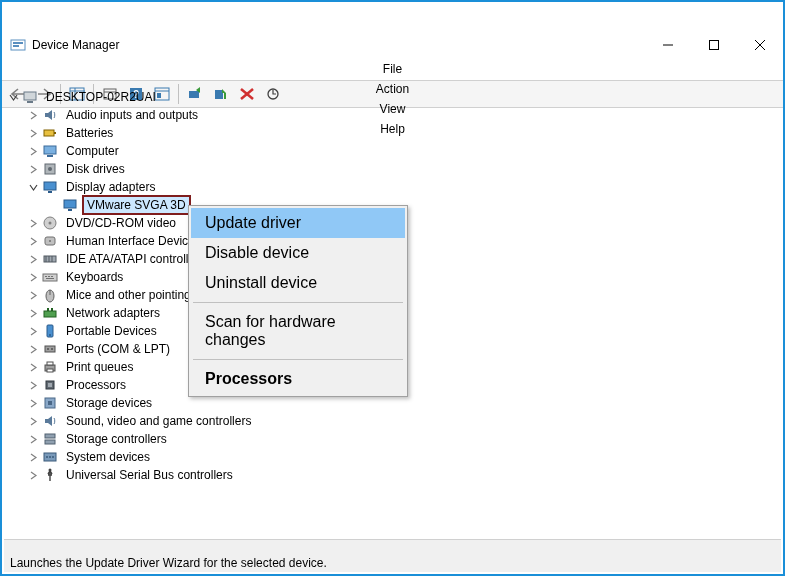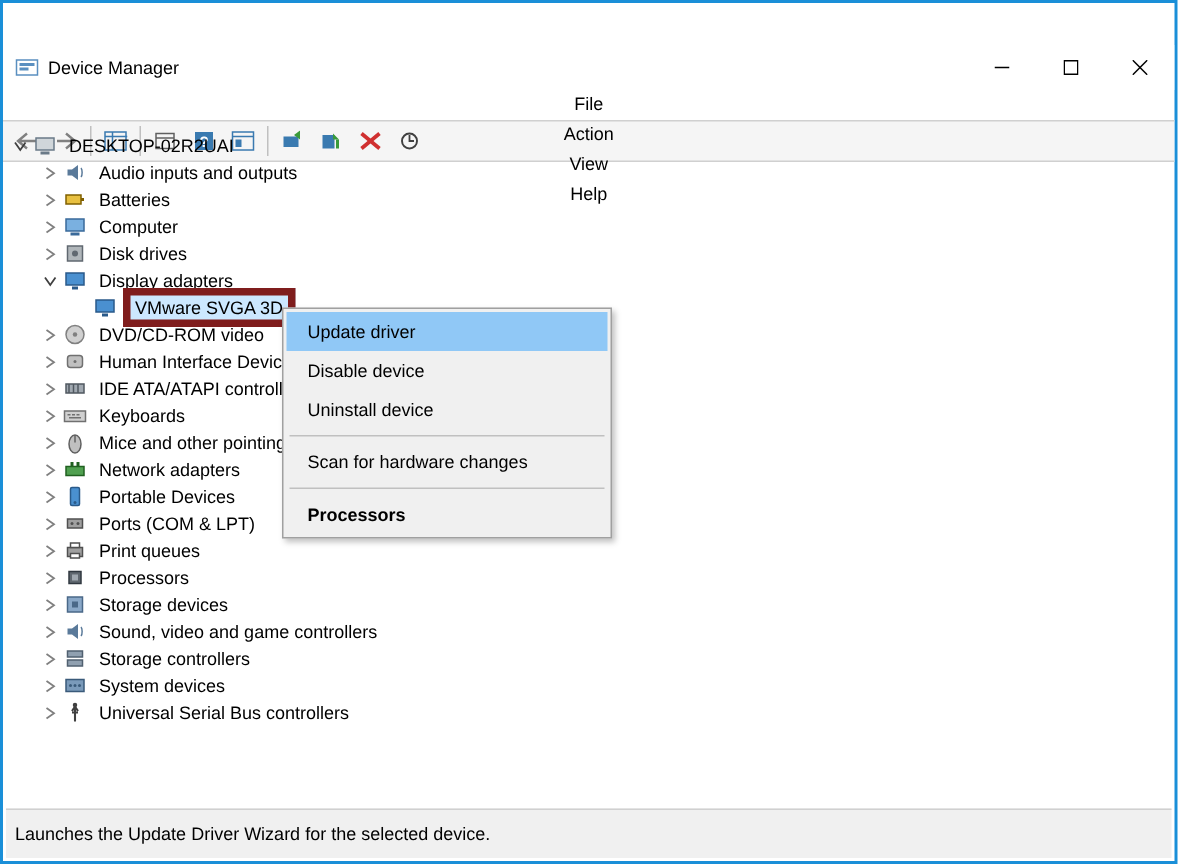--- a/index.html
+++ b/index.html
@@ -80,43 +80,43 @@
     display:flex; align-items:center; justify-content:center;
     margin-right: 2px;
     cursor:default;
   }
   .expander svg { width:9px; height:9px; }
   .dev-icon {
     width:16px; height:16px; margin-right:4px;
     display:flex; align-items:center; justify-content:center;
   }
   .label { padding: 1px 3px; border:1px solid transparent; }
-  .selected .label { background:#cce8ff; border:5px solid #7f1d1d; }
+  .selected .label { background:#cce8ff; border:2px solid #7f1d1d; }
   
   .statusbar {
     position:absolute;
     left:2px; right:2px; bottom:2px;
     height: 20px;
     border-top: 1px solid #d0d0d0;
     background:#f0f0f0;
-    display:flex; align-items:center;
+    display:flex; align-items:flex-start;
     padding: 16px 6px;
     font-size: 12px;
   }
   
   .context-menu {
     position: absolute;
     left: 186px;
     top: 203px;
     width: 220px;
     background: #f0f0f0;
     border: 1px solid #a0a0a0;
     box-shadow: 2px 2px 4px rgba(0,0,0,0.25);
     padding: 2px;
-    font-size: 12px;
+    font-size: 16px;
   }
   .cm-item {
     padding: 6px 14px;
     cursor: default;
   }
   .cm-item.highlight { background:#90c8f6; }
   .cm-sep { height:1px; background:#c0c0c0; margin:4px 2px; }
   .cm-item.bold { font-weight: bold; }
 </style>
 </head>

